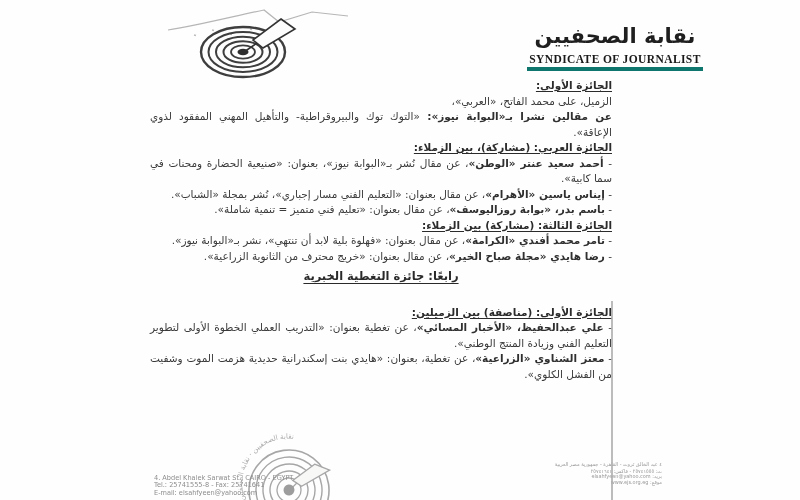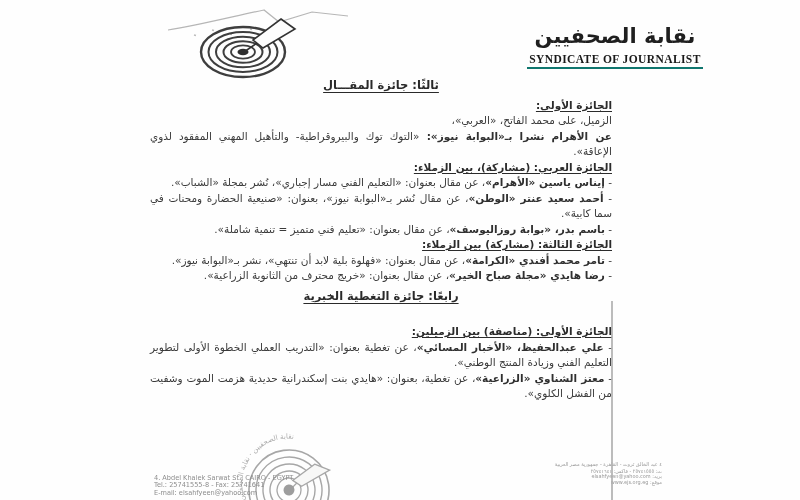--- a/index.html
+++ b/index.html
@@ -5,21 +5,21 @@
   * { margin:0; padding:0; box-sizing:border-box; }
   html,body { width:800px; height:500px; }
   body { background:#ffffff; font-family:"DejaVu Sans", sans-serif; overflow:hidden; }
   .page { position:relative; width:800px; height:500px; background:#fefefe; }
 
   
   .letterhead { position:absolute; left:521px; top:24px; width:188px; text-align:center; }
   .org-ar { font-size:21px; font-weight:bold; color:#1f1f1f; direction:rtl; line-height:24px;
             letter-spacing:-1px; }
   .org-en { display:inline-block; font-family:"Liberation Serif", serif; font-size:11.5px;
-            font-weight:bold; letter-spacing:.4px; color:#191919; border-bottom:2px solid #0f766e;
+            font-weight:bold; letter-spacing:.4px; color:#191919; border-bottom:4px solid #0f766e;
             padding:1px 2px 2px; margin-top:2px; white-space:nowrap; }
   .logo-wrap { position:absolute; left:193px; top:16px; }
   .scribble-wrap { position:absolute; left:160px; top:0; }
 
   
   .doc-body { position:absolute; left:150px; top:78px; width:462px; direction:rtl;
               text-align:justify; font-size:10.5px; line-height:15.5px; color:#3a3a3a; }
   .doc-body p { margin:0; }
   .b { font-weight:bold; color:#303030; }
   .heading { font-weight:bold; color:#2b2b2b; text-decoration:underline;
@@ -63,29 +63,28 @@
       <ellipse cx="50" cy="36" rx="5.5" ry="3.2" fill="#2e2e2e"></ellipse>
     </svg>
   </div>
 
   <div class="letterhead">
     <div class="org-ar">نقابة الصحفيين</div>
     <div class="org-en">SYNDICATE OF JOURNALIST</div>
   </div>
 
   <div class="doc-body">
-    <p class="sec-title first">ثالثًا: جائزة المقـــال</p>
 
     <p class="heading">الجائزة الأولى:</p>
     <p class="para"><span>الزميل، على محمد الفاتح، «العربي»،</span></p>
-    <p class="para"><span class="b">عن الأهرام نشرا بـ«البوابة نيوز»: </span><span>«التوك توك والبيروقراطية- والتأهيل المهني المفقود لذوي الإعاقة».</span></p>
+    <p class="para"><span class="b">عن مقالين نشرا بـ«البوابة نيوز»: </span><span>«التوك توك والبيروقراطية- والتأهيل المهني المفقود لذوي الإعاقة».</span></p>
 
     <p class="heading">الجائزة العربي: (مشاركة)، بين الزملاء:</p>
+    <p class="para"><span>- </span><span class="b">أحمد سعيد عنتر «الوطن»</span><span>، عن مقال نُشر بـ«البوابة نيوز»، بعنوان: «صنيعية الحضارة ومحنات في سما كابية».</span></p>
     <p class="para"><span>- </span><span class="b">إيناس ياسين «الأهرام»</span><span>، عن مقال بعنوان: «التعليم الفني مسار إجباري»، نُشر بمجلة «الشباب».</span></p>
-    <p class="para"><span>- </span><span class="b">أحمد سعيد عنتر «الوطن»</span><span>، عن مقال نُشر بـ«البوابة نيوز»، بعنوان: «صنيعية الحضارة ومحنات في سما كابية».</span></p>
     <p class="para"><span>- </span><span class="b">باسم بدر، «بوابة روزاليوسف»</span><span>، عن مقال بعنوان: «تعليم فني متميز = تنمية شاملة».</span></p>
 
     <p class="heading">الجائزة الثالثة: (مشاركة) بين الزملاء:</p>
     <p class="para"><span>- </span><span class="b">تامر محمد أفندي «الكرامة»</span><span>، عن مقال بعنوان: «فهلوة بلية لابد أن تنتهي»، نشر بـ«البوابة نيوز».</span></p>
     <p class="para"><span>- </span><span class="b">رضا هايدي «مجلة صباح الخير»</span><span>، عن مقال بعنوان: «خريج محترف من الثانوية الزراعية».</span></p>
 
     <p class="sec-title second">رابعًا: جائزة التغطية الخبرية</p>
 
     <p class="heading">الجائزة الأولى: (مناصفة) بين الزميلين:</p>
     <p class="para"><span>- </span><span class="b">علي عبدالحفيظ، «الأخبار المسائي»</span><span>، عن تغطية بعنوان: «التدريب العملي الخطوة الأولى لتطوير التعليم الفني وزيادة المنتج الوطني».</span></p>

